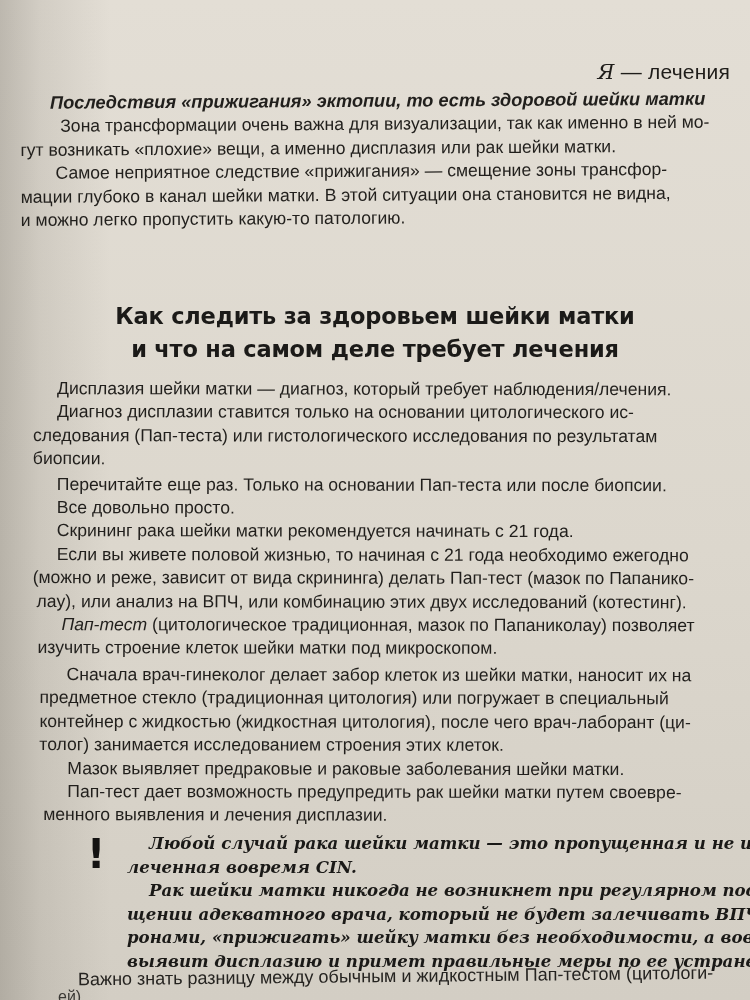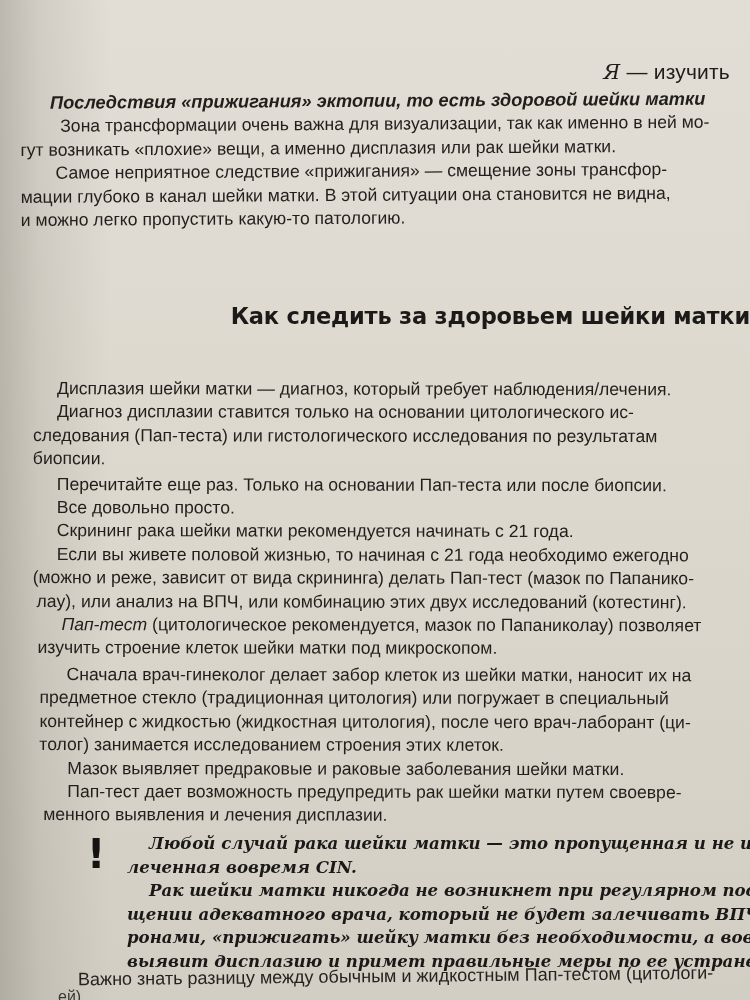--- a/index.html
+++ b/index.html
@@ -55,21 +55,21 @@
       font-weight: bold;
       font-style: italic;
       padding-left: 50px;
       font-size: 18.2px;
     }
     .section-title {
       position: absolute;
       top: 300px;
       left: 0;
       width: 750px;
-      text-align: right;
+      text-align: center;
       font-family: "DejaVu Sans", sans-serif;
       font-weight: bold;
       font-size: 22.5px;
       line-height: 33px;
       color: #1b1a18;
       letter-spacing: -0.2px;
     }
     .callout {
       position: absolute;
       top: 832px;
@@ -116,48 +116,49 @@
       color: #3a3834;
     }
     b.pt { font-weight: normal; font-style: italic; }
   </style>
 </head>
 <body>
 
 <div class="page">
 
   <div class="running-head">
-    <span class="ya">Я</span><span> — изучить</span>
+    <span class="ya">Я</span><span> — лечения</span>
   </div>
 
   <div class="text" style="top:92px; transform: rotate(-0.35deg);">
     <p class="p subhead">Последствия «прижигания» эктопии, то есть здоровой шейки матки</p>
     <p class="p ind" style="padding-left:60px;">Зона трансформации очень важна для визуализации, так как именно в ней мо-</p>
     <p class="p flush" style="padding-left:20px;">гут возникать «плохие» вещи, а именно дисплазия или рак шейки матки.</p>
     <p class="p ind" style="padding-left:55px;">Самое неприятное следствие «прижигания» — смещение зоны трансфор-</p>
     <p class="p flush" style="padding-left:20px;">мации глубоко в канал шейки матки. В этой ситуации она становится не видна,</p>
     <p class="p flush" style="padding-left:20px;">и можно легко пропустить какую-то патологию.</p>
   </div>
 
   <div class="section-title">
     <div>Как следить за здоровьем шейки матки</div>
+    <div>и что на самом деле требует лечения</div>
   </div>
 
   <div class="text" style="top:377px; transform: rotate(0.1deg);">
     <p class="p" style="padding-left:57px;">Дисплазия шейки матки — диагноз, который требует наблюдения/лечения.</p>
     <p class="p" style="padding-left:57px;">Диагноз дисплазии ставится только на основании цитологического ис-</p>
     <p class="p" style="padding-left:33px;">следования (Пап-теста) или гистологического исследования по результатам</p>
     <p class="p" style="padding-left:33px;">биопсии.</p>
     <p class="p" style="padding-left:57px; margin-top:2px;">Перечитайте еще раз. Только на основании Пап-теста или после биопсии.</p>
     <p class="p" style="padding-left:57px;">Все довольно просто.</p>
     <p class="p" style="padding-left:57px;">Скрининг рака шейки матки рекомендуется начинать с 21 года.</p>
     <p class="p" style="padding-left:57px;">Если вы живете половой жизнью, то начиная с 21 года необходимо ежегодно</p>
     <p class="p" style="padding-left:33px;">(можно и реже, зависит от вида скрининга) делать Пап-тест (мазок по Папанико-</p>
     <p class="p" style="padding-left:37px;">лау), или анализ на ВПЧ, или комбинацию этих двух исследований (котестинг).</p>
-    <p class="p" style="padding-left:62px;"><b class="pt">Пап-тест</b> <span>(цитологическое рекомендуется, мазок по Папаниколау) позволяет</span></p>
+    <p class="p" style="padding-left:62px;"><b class="pt">Пап-тест</b> <span>(цитологическое традиционная, мазок по Папаниколау) позволяет</span></p>
     <p class="p" style="padding-left:38px;">изучить строение клеток шейки матки под микроскопом.</p>
     <p class="p" style="padding-left:67px; margin-top:3px;">Сначала врач-гинеколог делает забор клеток из шейки матки, наносит их на</p>
     <p class="p" style="padding-left:40px;">предметное стекло (традиционная цитология) или погружает в специальный</p>
     <p class="p" style="padding-left:40px;">контейнер с жидкостью (жидкостная цитология), после чего врач-лаборант (ци-</p>
     <p class="p" style="padding-left:40px;">толог) занимается исследованием строения этих клеток.</p>
     <p class="p" style="padding-left:68px;">Мазок выявляет предраковые и раковые заболевания шейки матки.</p>
     <p class="p" style="padding-left:68px;">Пап-тест дает возможность предупредить рак шейки матки путем своевре-</p>
     <p class="p" style="padding-left:44px;">менного выявления и лечения дисплазии.</p>
   </div>
 

